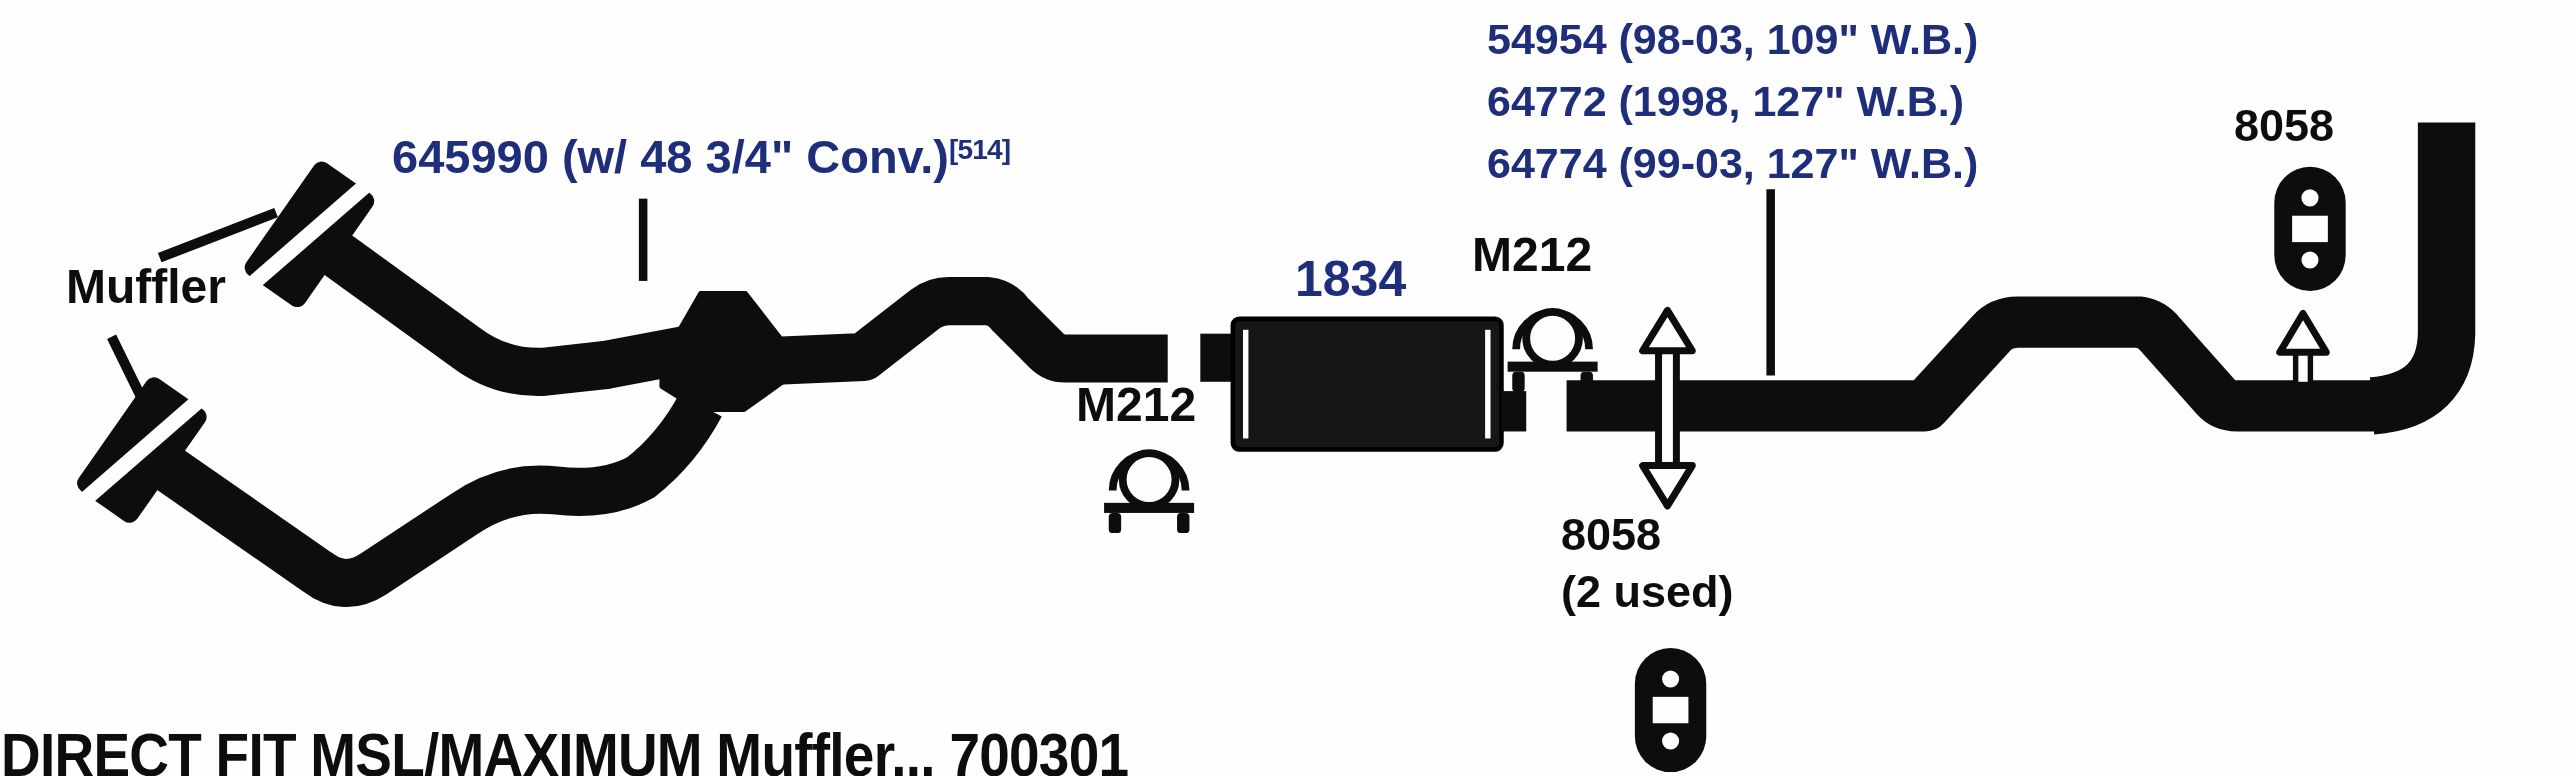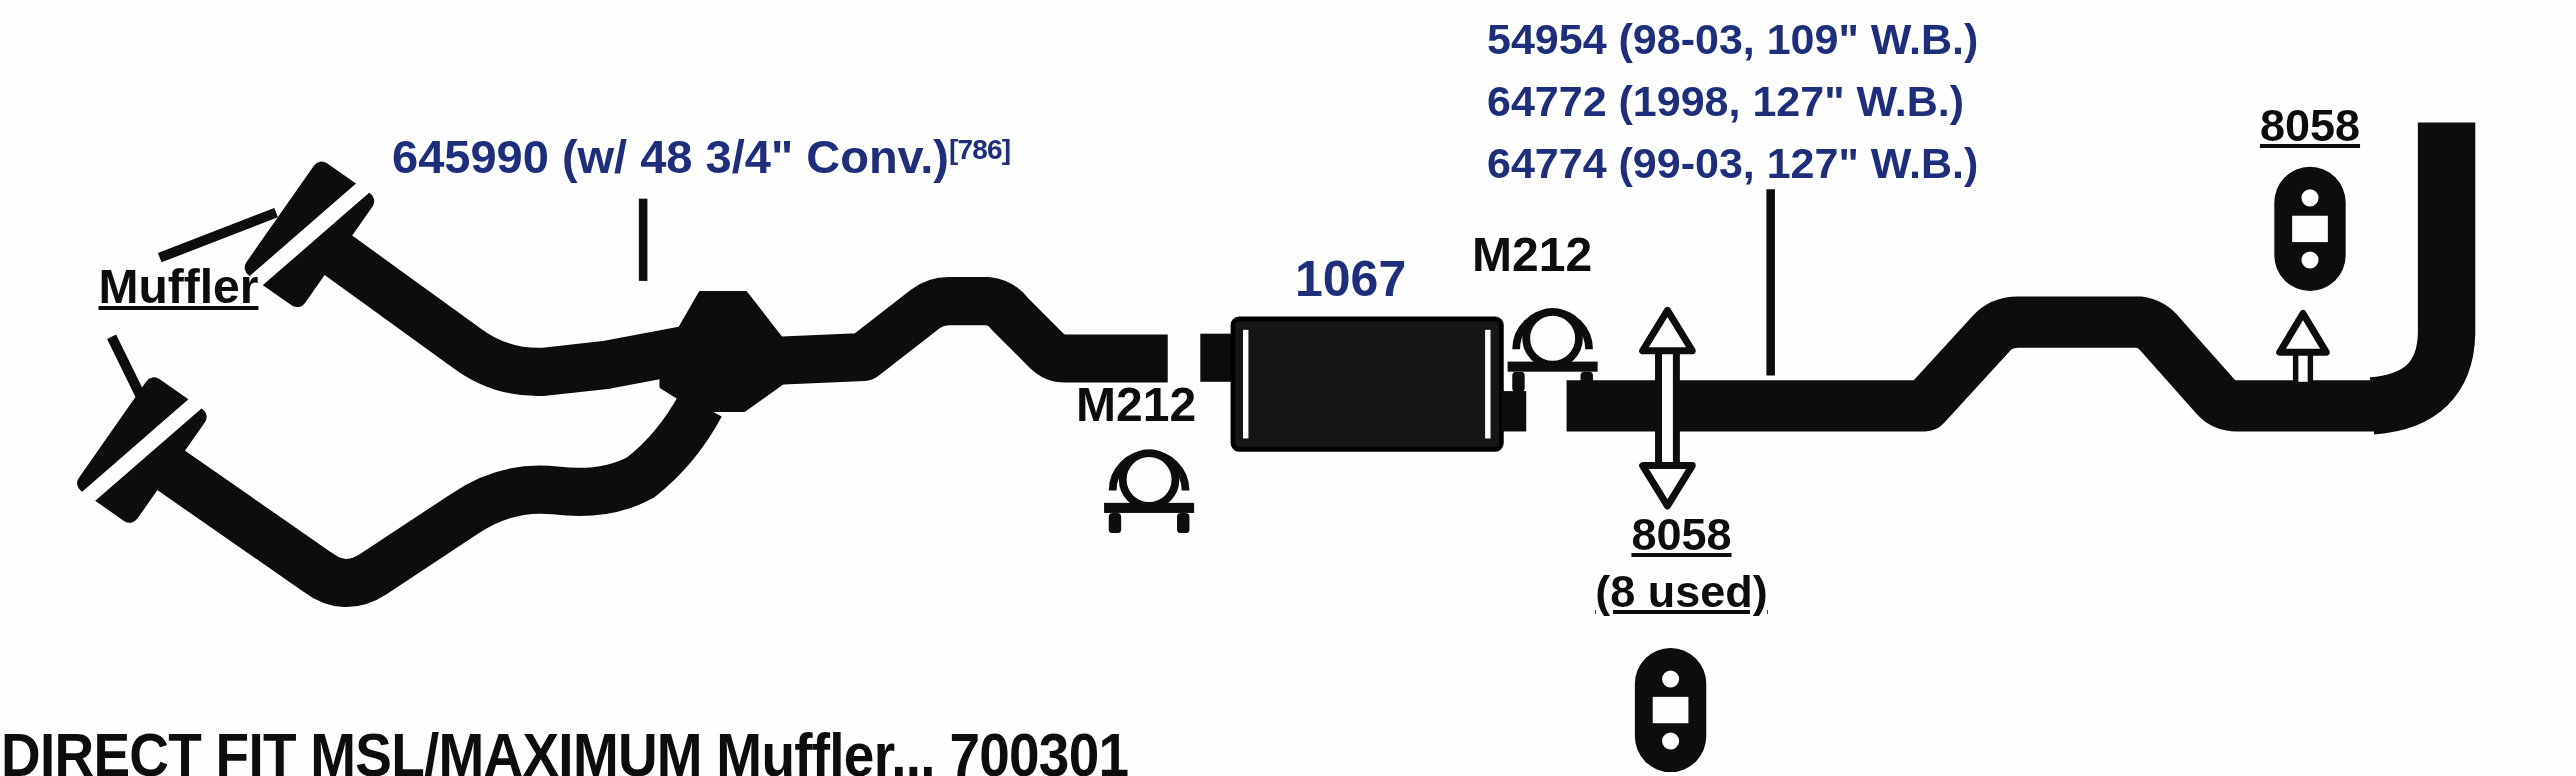--- a/index.html
+++ b/index.html
@@ -13,21 +13,21 @@
   #art{position:absolute;left:0;top:0;}
   .lbl{
     position:absolute;
     font-weight:bold;
     color:#0d0d0d;
     line-height:1.18;
     white-space:nowrap;
     letter-spacing:0px;
   }
   .blue{color:#1e2e7b;}
-  .center{text-align:center;text-decoration:underline;}
+  .center{}
   .sup{font-size:28px;vertical-align:14px;letter-spacing:-0.8px;}
   #footer-label span{display:inline-block;transform:scaleX(0.9);transform-origin:0 50%;letter-spacing:-0.8px;}
 </style>
 </head>
 <body>
 
 <div id="canvas">
 
   <svg id="art" width="2576" height="776" viewBox="0 0 3318 1000">
 
@@ -110,35 +110,35 @@
       <rect x="-23" y="-17" width="46" height="34" fill="#fefefe"></rect>
     </g>
   </svg>
 
   <div class="lbl blue" style="left:1487px;top:7.8px;font-size:43px;line-height:62px;">
     <div>54954 (98-03, 109" W.B.)</div>
     <div>64772 (1998, 127" W.B.)</div>
     <div>64774 (99-03, 127" W.B.)</div>
   </div>
 
-  <div class="lbl blue" style="left:392px;top:129px;font-size:47px;"><span>645990 (w/ 48 3/4" Conv.)</span><span class="sup">[786]</span></div>
+  <div class="lbl blue" style="left:392px;top:129px;font-size:47px;"><span>645990 (w/ 48 3/4" Conv.)</span><span class="sup">[514]</span></div>
 
   <div class="lbl center" style="left:66px;top:261px;width:225px;font-size:48px;line-height:51px;">
     <div>Muffler</div>
   </div>
 
-  <div class="lbl blue" style="left:1295px;top:250px;font-size:50px;">1067</div>
+  <div class="lbl blue" style="left:1295px;top:250px;font-size:50px;">1834</div>
 
   <div class="lbl" style="left:1076px;top:377px;font-size:48px;">M212</div>
 
   <div class="lbl" style="left:1472px;top:227px;font-size:48px;">M212</div>
 
   <div class="lbl center" style="left:2234px;top:99px;width:152px;font-size:45px;">8058</div>
 
   <div class="lbl center" style="left:1561px;top:506px;width:241px;font-size:45px;line-height:57px;">
     <div>8058</div>
-    <div>(8 used)</div>
+    <div>(2 used)</div>
   </div>
 
   <div class="lbl" id="footer-label" style="left:1px;top:720px;font-size:61px;"><span>DIRECT FIT MSL/MAXIMUM Muffler... 700301</span></div>
 
 </div>
 
 
 </body></html>

